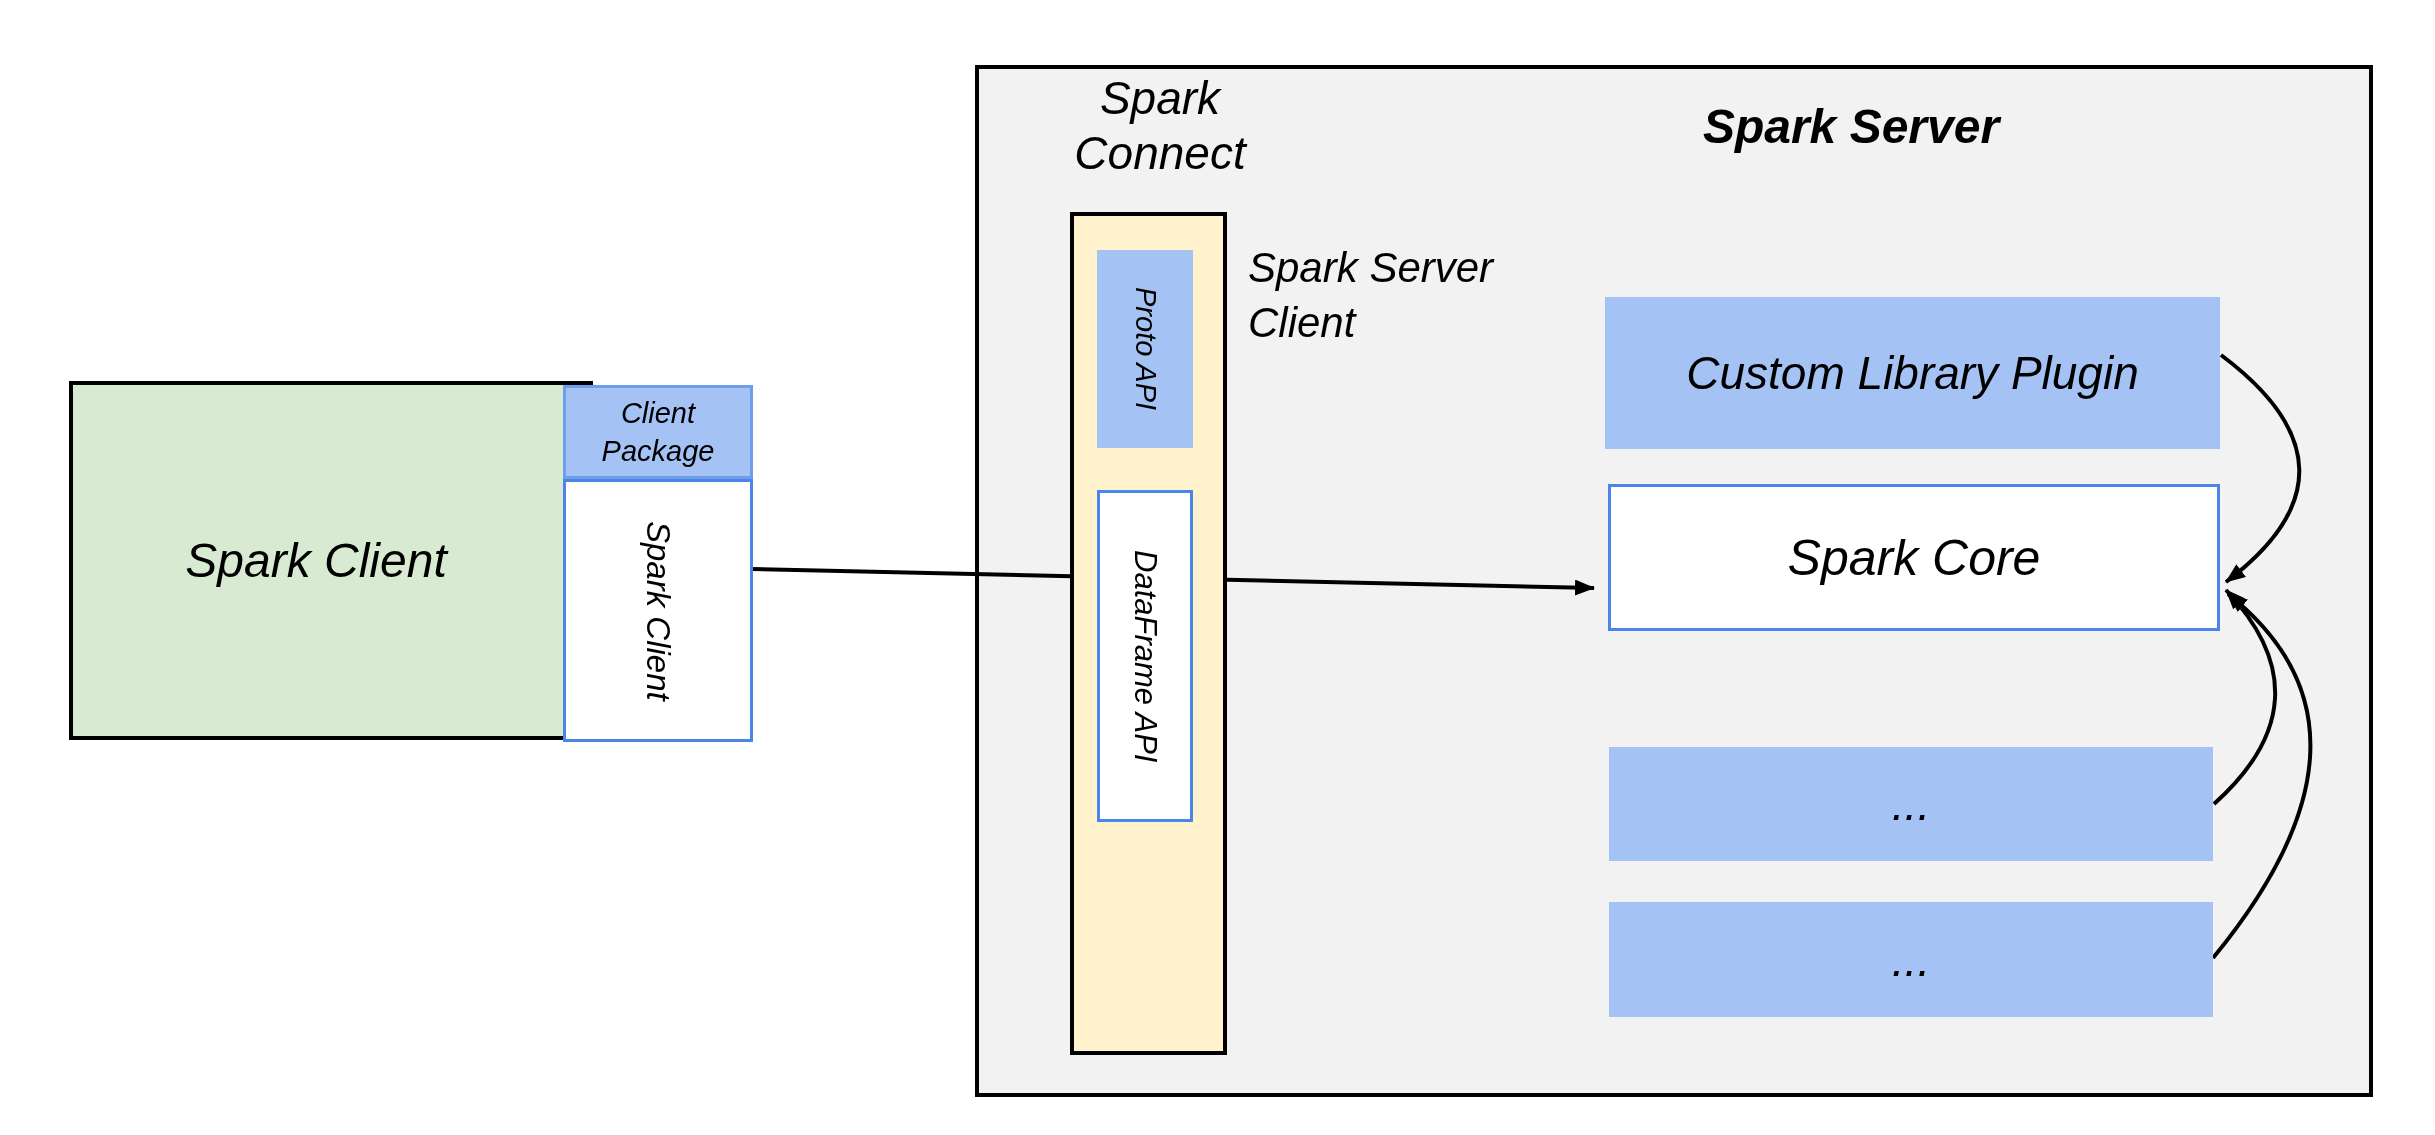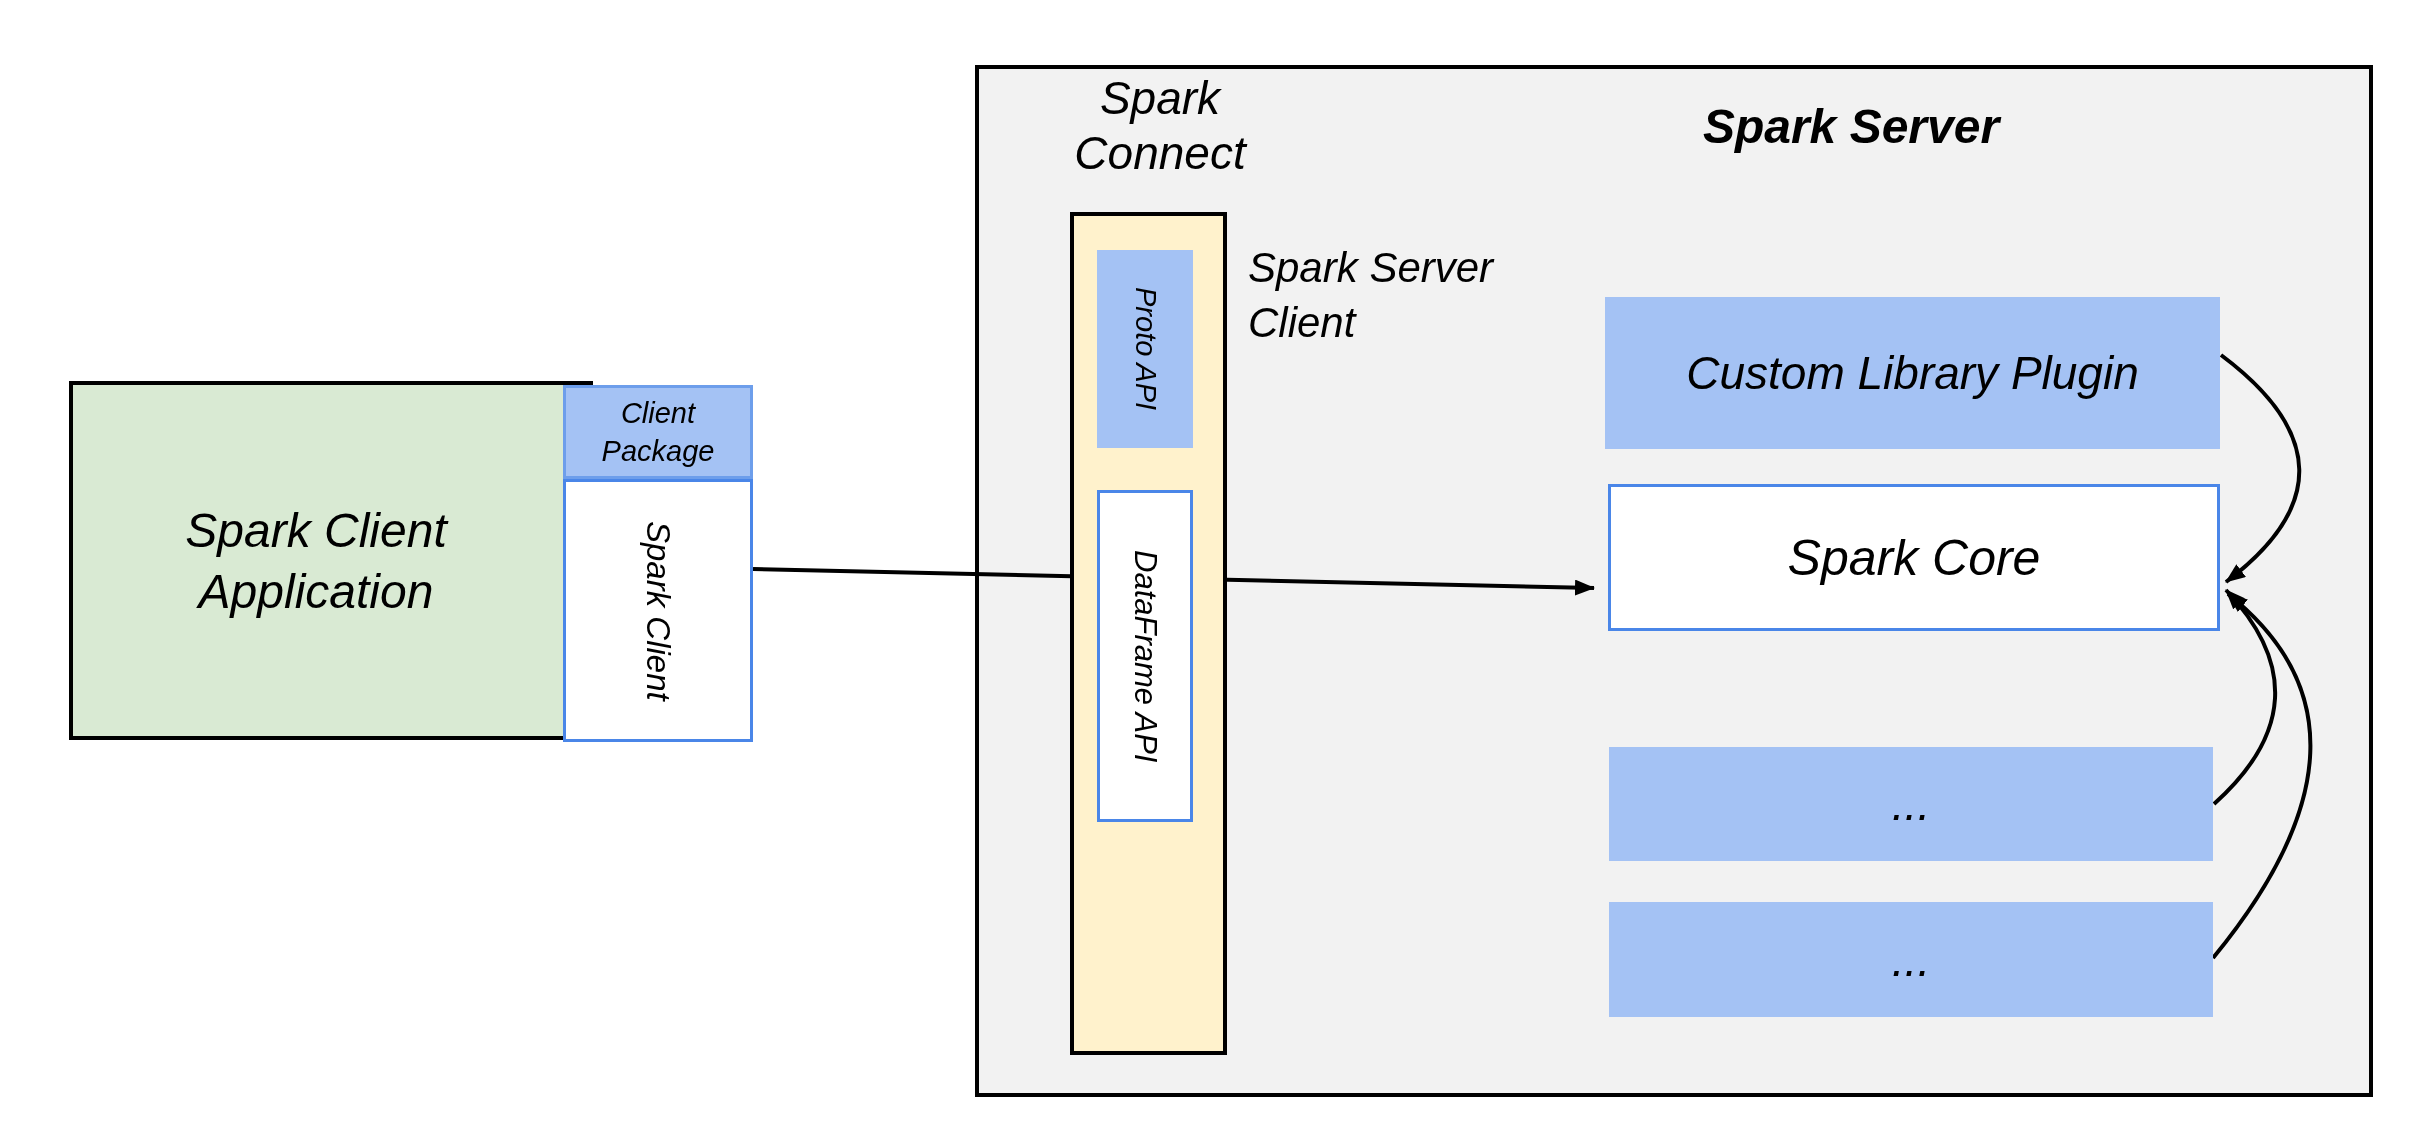--- a/index.html
+++ b/index.html
@@ -151,21 +151,20 @@
     <path class="arrow" d="M753 569 L1594 588" marker-end="url(#ah)"></path>
     <path class="arrow" d="M2221 355 Q2375 470 2226 582" marker-end="url(#ah)"></path>
     <path class="arrow" d="M2214 804 Q2330 700 2226 590" marker-end="url(#ah)"></path>
     <path class="arrow" d="M2213 958 Q2400 730 2228 594" marker-end="url(#ah)"></path>
   </svg>
 
   <div class="box client-app"></div>
   <div class="box client-app-label center">
     <div>
       <div>Spark Client</div>
-      <div>Application</div>
     </div>
   </div>
 
   <div class="box client-package center">
     <div>
       <div>Client</div>
       <div>Package</div>
     </div>
   </div>
 

